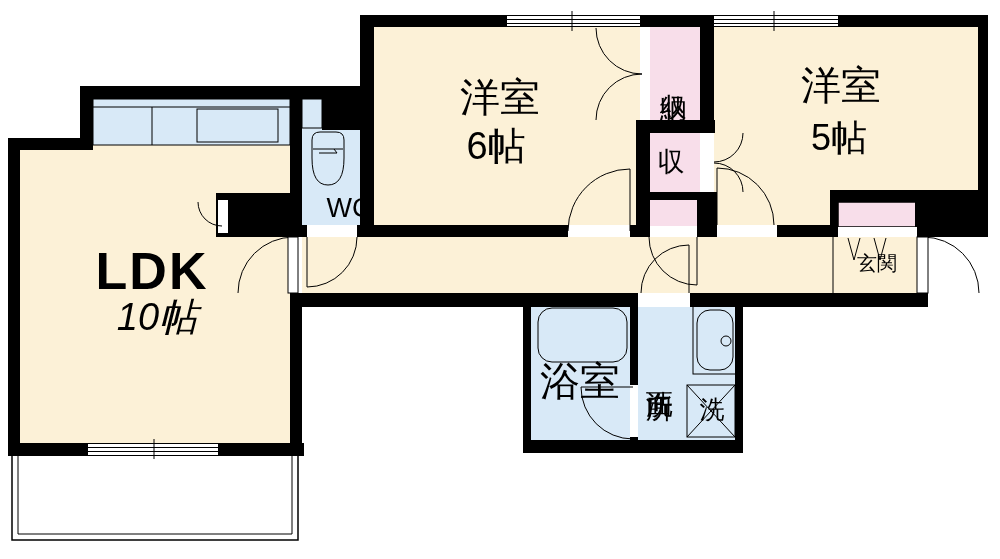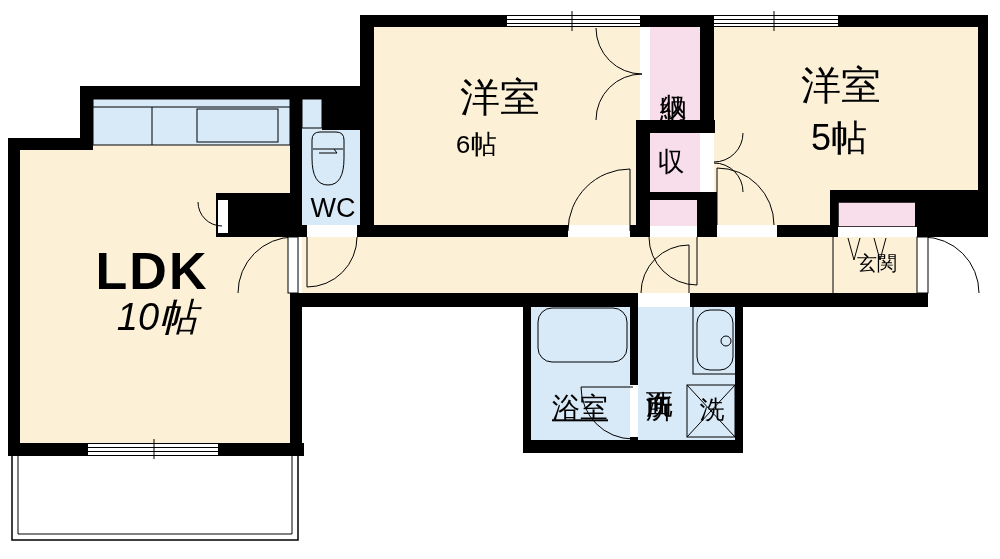--- a/index.html
+++ b/index.html
@@ -143,30 +143,30 @@
 
     <rect x="288" y="237" width="10" height="56" fill="#fff"></rect>
     <rect x="917" y="237" width="11" height="56" fill="#fff"></rect>
   </g>
 </svg>
 
   <div class="lbl" style="left:152px;top:271px;font-size:52px;font-weight:600;letter-spacing:2px;">LDK</div>
   <div class="lbl" style="left:157px;top:318px;font-size:38px;font-style:italic;">10帖</div>
 
   <div class="lbl" style="left:500px;top:97px;font-size:40px;">洋室</div>
-  <div class="lbl" style="left:476px;top:147px;font-size:26px;font-family:Liberation Mono, monospace;">6帖</div>
+  <div class="lbl" style="left:496px;top:147px;font-size:38px;">6帖</div>
 
   <div class="lbl" style="left:841px;top:85px;font-size:40px;">洋室</div>
   <div class="lbl" style="left:839px;top:138px;font-size:36px;">5帖</div>
 
   <div class="lbl vert" style="left:673px;top:74px;font-size:27px;">収納</div>
   <div class="lbl" style="left:671px;top:162px;font-size:27px;">収</div>
 
-  <div class="lbl" style="left:333px;top:208px;font-size:27px;">WC</div>
+  <div class="lbl" style="left:349px;top:208px;font-size:27px;">WC</div>
 
   <div class="lbl" style="left:877px;top:263px;font-size:20px;">玄関</div>
 
-  <div class="lbl" style="left:580px;top:408px;font-size:28px;text-decoration:underline;">浴室</div>
+  <div class="lbl" style="left:580px;top:381px;font-size:40px;">浴室</div>
 
   <div class="lbl vert" style="left:659px;top:372px;font-size:27px;">洗面所</div>
 
   <div class="lbl" style="left:712px;top:409px;font-size:25px;">洗</div>
 </div>
 
 </body></html>

